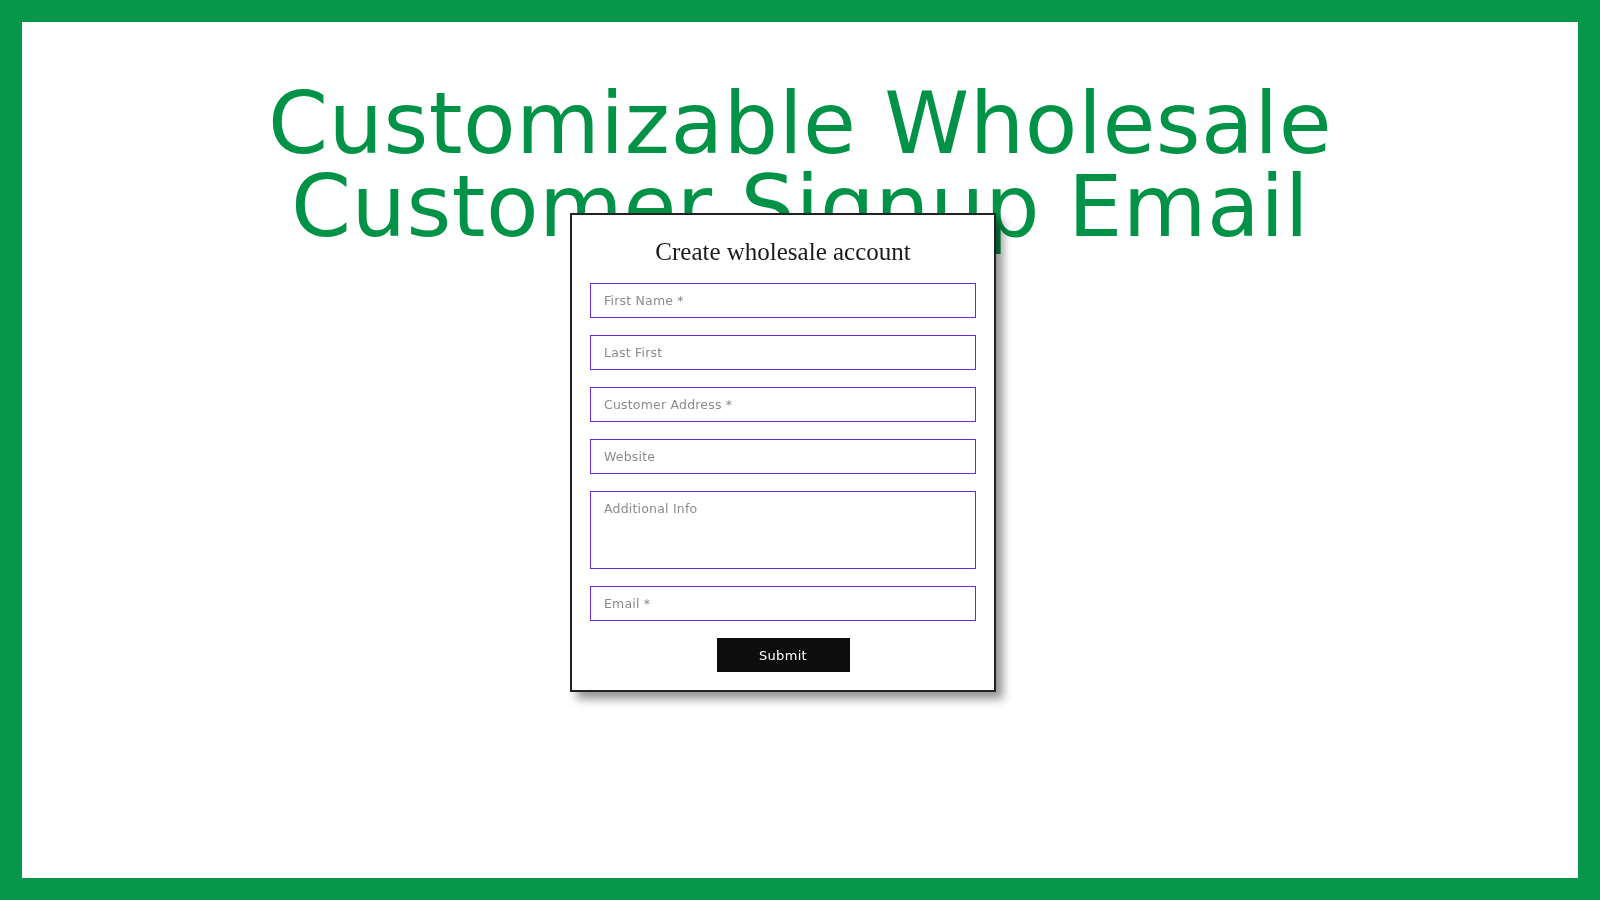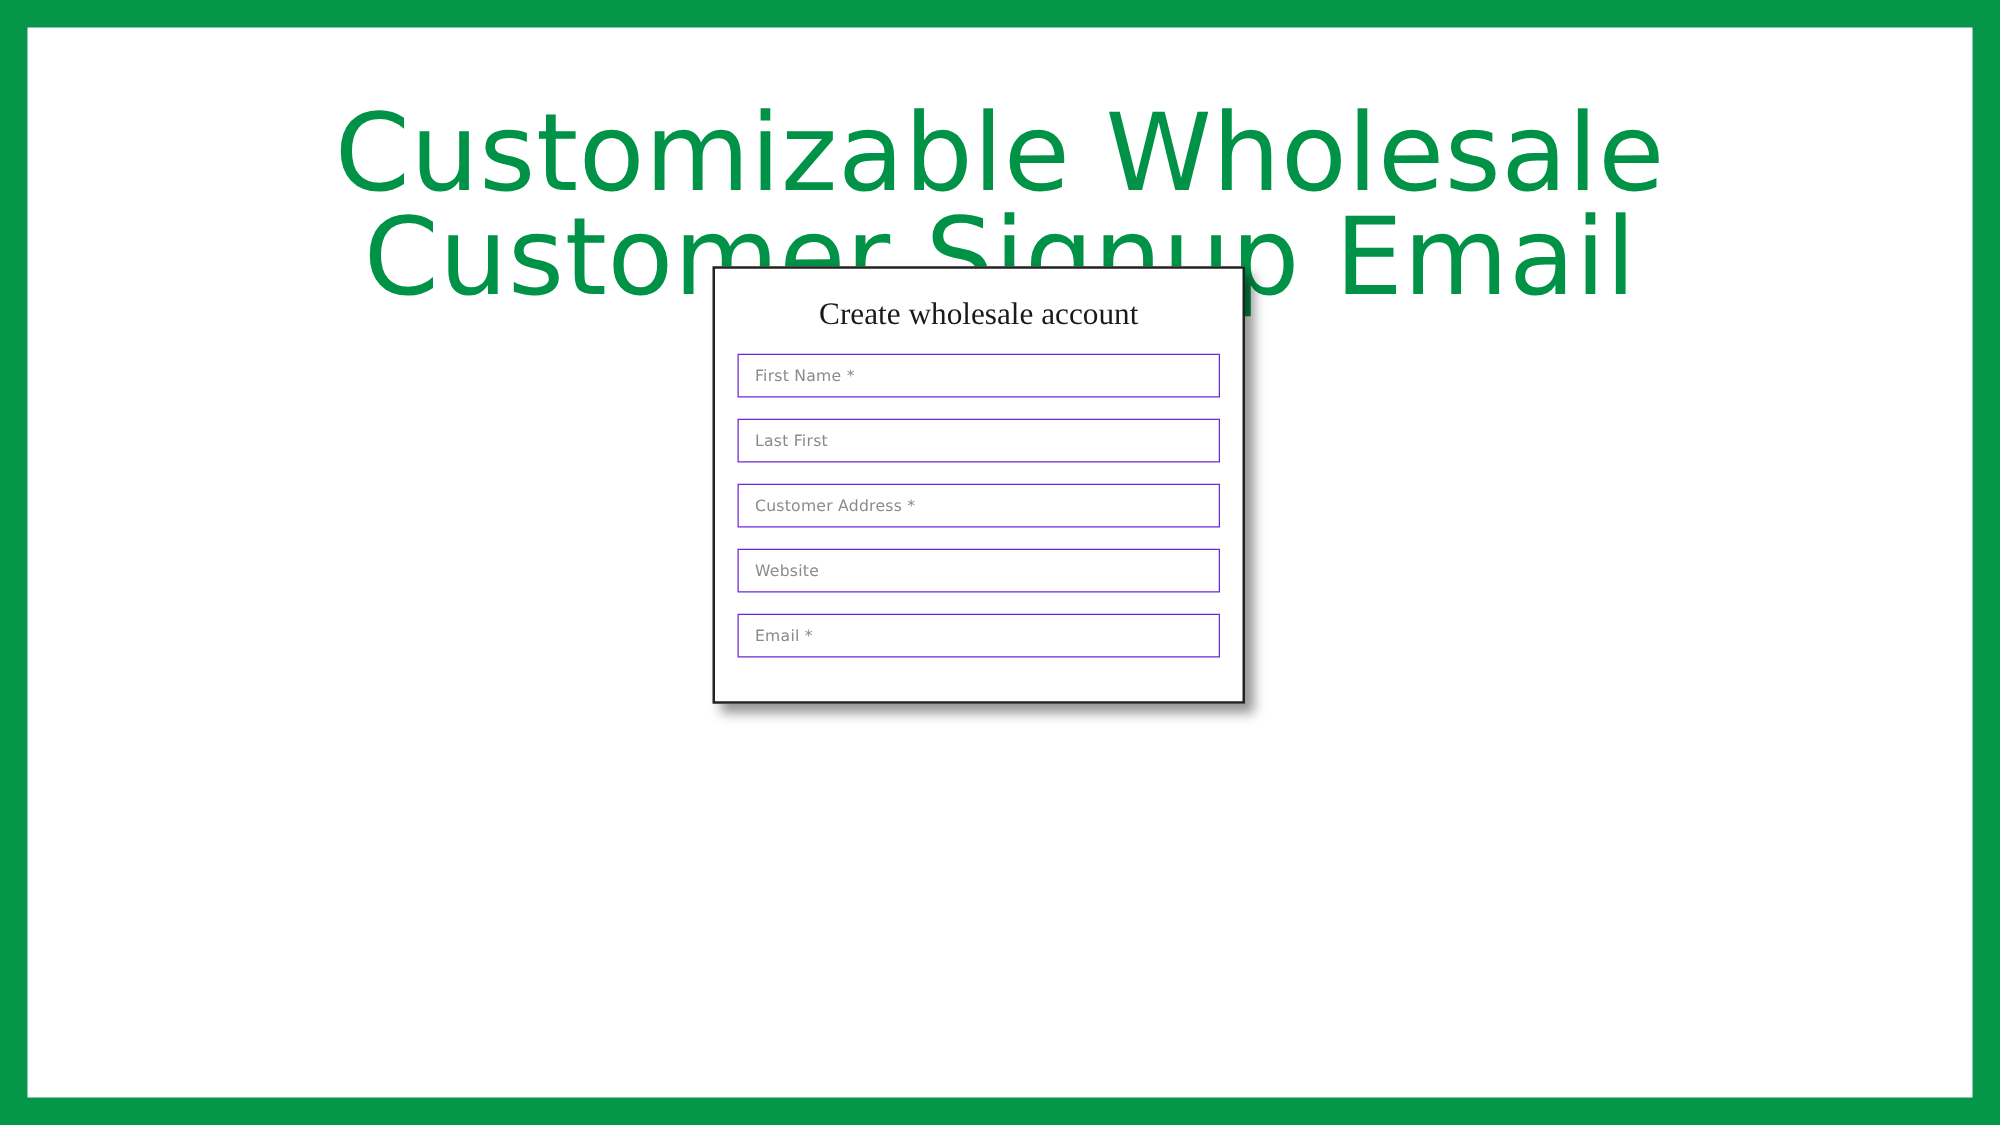--- a/index.html
+++ b/index.html
@@ -141,21 +141,27 @@
           </div>
           <div class="field-box">
             <span class="field-placeholder">Last First</span>
           </div>
           <div class="field-box">
             <span class="field-placeholder">Customer Address *</span>
           </div>
           <div class="field-box">
             <span class="field-placeholder">Website</span>
           </div>
+          <div class="field-box textarea-box">
+            <span class="field-placeholder">Additional Info</span>
+          </div>
           <div class="field-box">
             <span class="field-placeholder">Email *</span>
           </div>
         </div>
 
+      <div id="submit-row">
+        <button id="submit-button">Submit</button>
+      </div>
 
     </div>
   </div>
 </div>
 
 </body></html>

